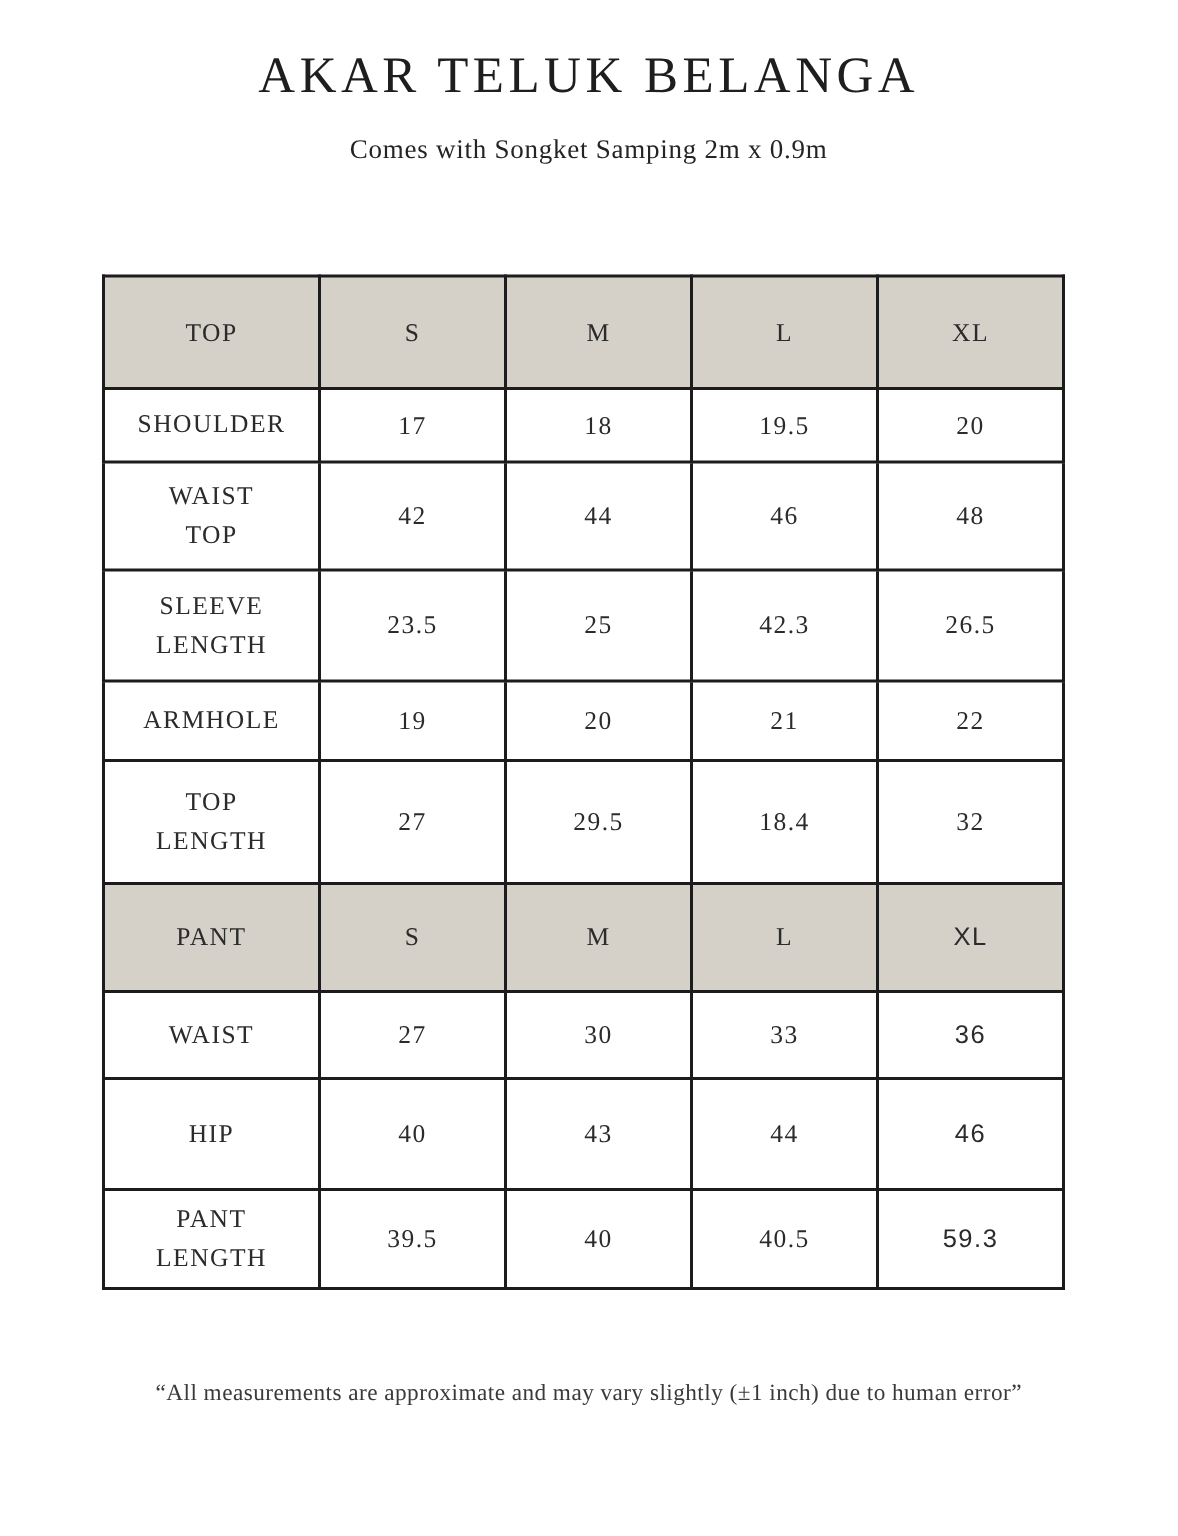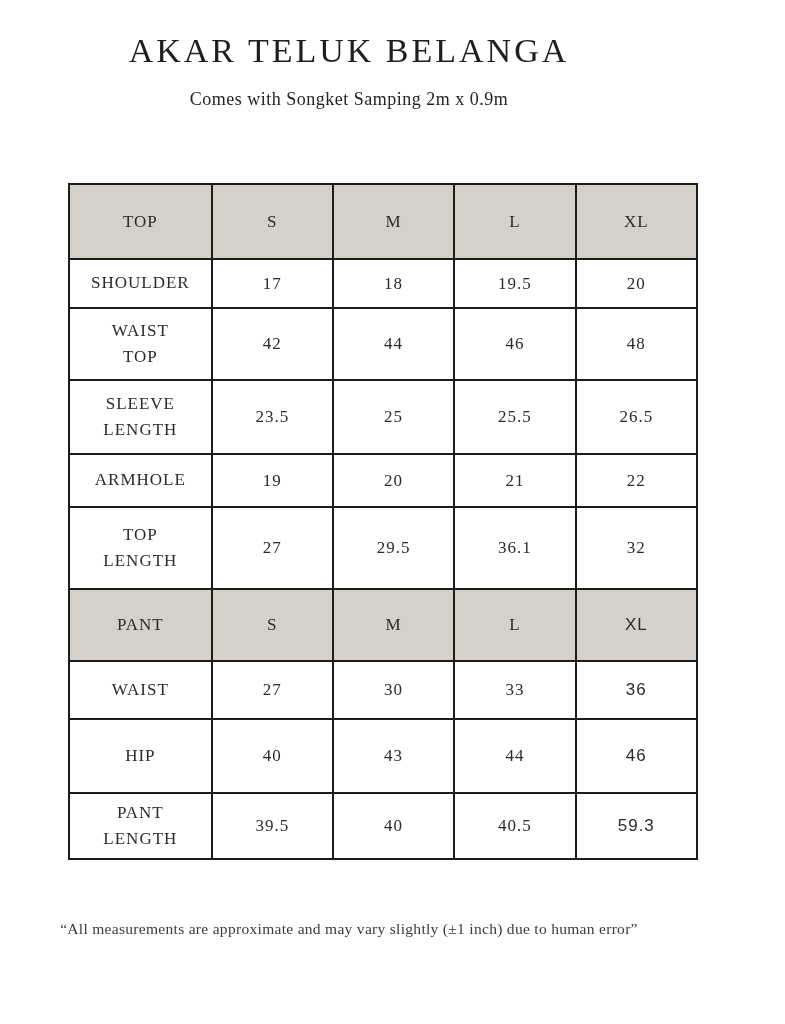--- a/index.html
+++ b/index.html
@@ -1,19 +1,19 @@
 <!DOCTYPE html>
 <html><head>
 <meta charset="utf-8">
 <style>
   * { margin:0; padding:0; box-sizing:border-box; }
   html,body { background:#ffffff; }
   .page {
     position:relative;
-    width:698px; height:1024px;
+    width:785px; height:1024px;
     background:#ffffff;
     font-family:"Liberation Serif", serif;
     color:#2e2e2e;
     overflow:hidden;
   }
   .title-block { padding-top:26px; text-align:center; }
   .title-line {
     font-size:34px;
     letter-spacing:3px;
     line-height:49px;
@@ -111,38 +111,38 @@
       <td>44</td>
       <td>46</td>
       <td>48</td>
     </tr>
 
     <tr style="height:74px">
       <td class="lbl">SLEEVE
 LENGTH</td>
       <td>23.5</td>
       <td>25</td>
-      <td>25.5</td>
+      <td>42.3</td>
       <td>26.5</td>
     </tr>
 
     <tr style="height:53px">
       <td class="lbl">ARMHOLE</td>
       <td>19</td>
       <td>20</td>
       <td>21</td>
       <td>22</td>
     </tr>
 
     <tr style="height:82px">
       <td class="lbl">TOP
 LENGTH</td>
       <td>27</td>
       <td>29.5</td>
-      <td>36.1</td>
+      <td>18.4</td>
       <td>32</td>
     </tr>
 
     <tr style="height:72px">
       <td class="hdr">PANT</td>
       <td class="hdr">S</td>
       <td class="hdr">M</td>
       <td class="hdr">L</td>
       <td class="hdr alt">XL</td>
     </tr>

